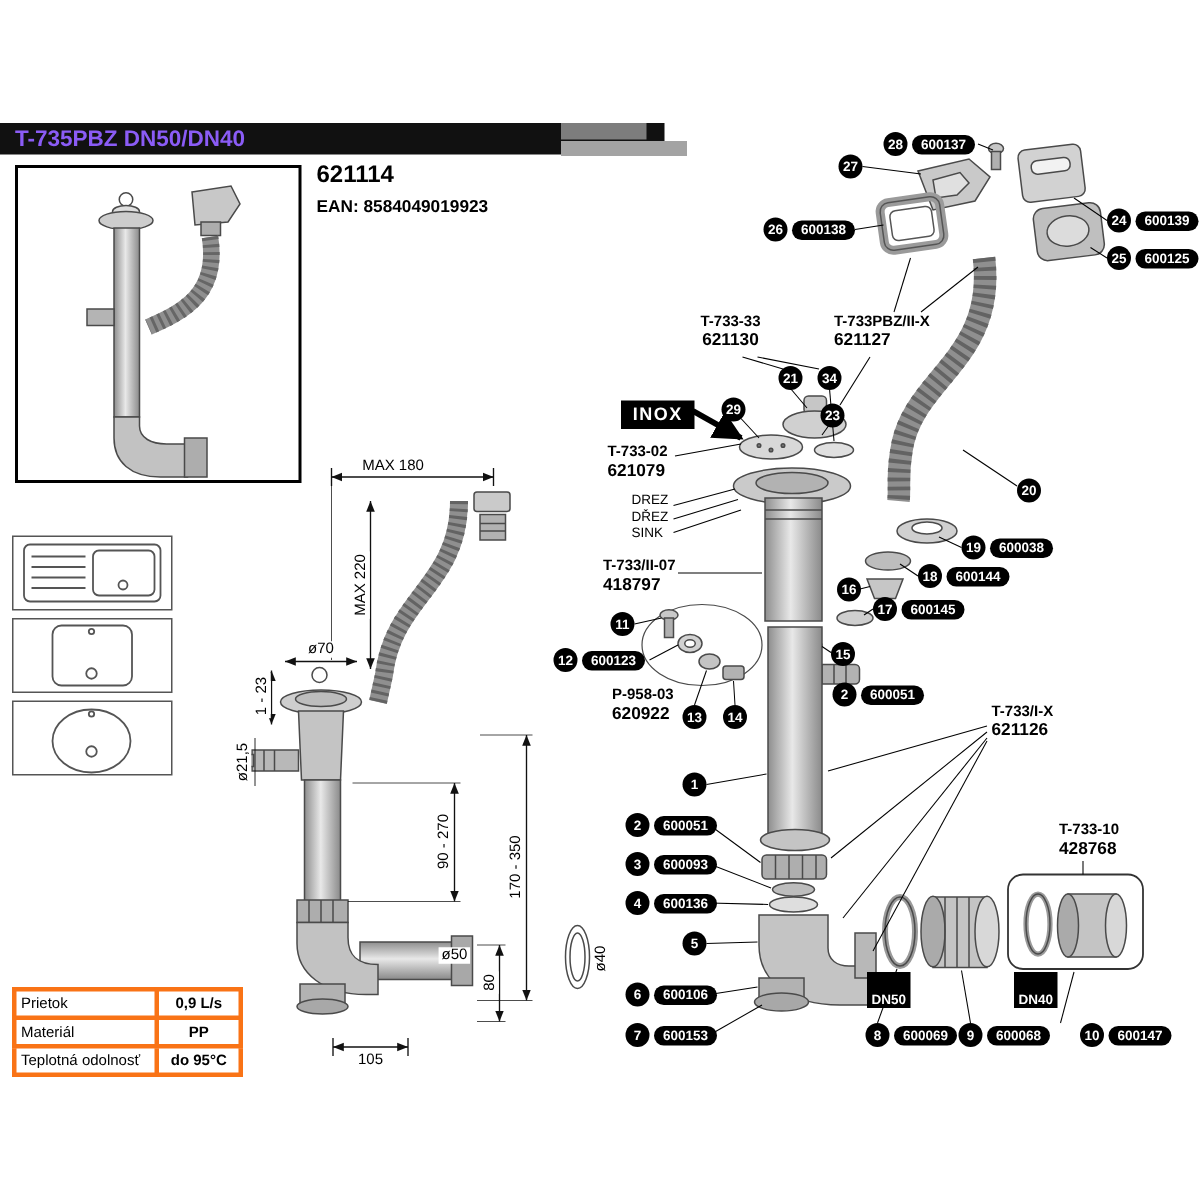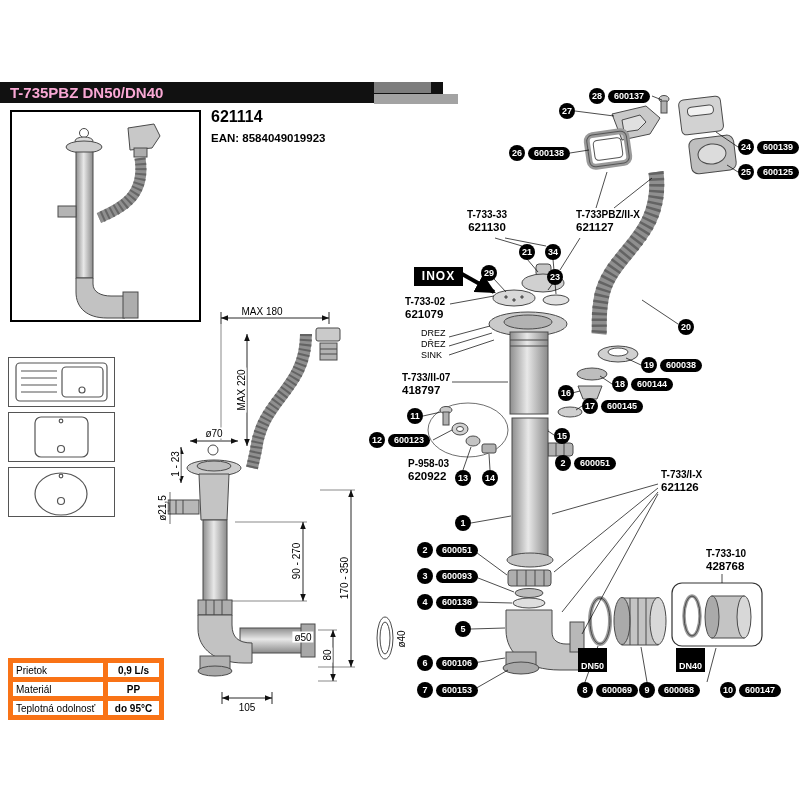--- a/index.html
+++ b/index.html
@@ -1,31 +1,31 @@
 <!DOCTYPE html>
 <html><head>
 <meta charset="utf-8">
 <style>
   html,body{margin:0;padding:0;background:#fff;}
   *{box-sizing:border-box;}
   .page{position:relative;width:800px;height:800px;background:#fff;overflow:hidden;
         font-family:"Liberation Sans",sans-serif;color:#000;}
   .art{position:absolute;left:0;top:0;}
   .header-bar{position:absolute;left:0;top:82px;width:443px;height:21px;background:#111;
-              color:#f9a8d4;font-weight:bold;font-size:15px;line-height:21px;padding-left:10px;}
+              color:#8b5cf6;font-weight:bold;font-size:15px;line-height:21px;padding-left:10px;}
   .gblock{position:absolute;}
   .g1{left:374px;top:82px;width:57px;height:11px;background:#7d7d7d;}
   .g2{left:374px;top:94px;width:84px;height:10px;background:#a3a3a3;}
   .code{position:absolute;left:211px;top:108px;font-size:16px;font-weight:bold;}
   .ean{position:absolute;left:211px;top:132px;font-size:11.5px;font-weight:bold;}
   .photo-box{position:absolute;left:10px;top:110px;width:191px;height:212px;border:2px solid #000;}
   .sink-box{position:absolute;left:8px;width:107px;height:50px;border:1.5px solid #555;}
   .sb1{top:357px;} .sb2{top:412px;} .sb3{top:467px;}
   .specs{position:absolute;left:8px;top:658px;border-collapse:collapse;font-size:10px;}
-  .specs td{border:5px solid #f97316;height:19px;padding:0 3px;}
+  .specs td{border:3px solid #f97316;height:19px;padding:0 3px;}
   .specs .sl{width:95px;}
   .specs .sv{width:56px;text-align:center;font-weight:bold;}
   .inox{position:absolute;left:414px;top:267px;width:49px;height:19px;background:#000;color:#fff;
         font-weight:bold;font-size:12px;line-height:19px;text-align:center;letter-spacing:1px;z-index:7;}
   #annotations{position:absolute;left:0;top:0;width:800px;height:800px;}
   .callout{position:absolute;display:flex;align-items:center;gap:3px;white-space:nowrap;z-index:6;}
   .callout .bubble{width:16px;height:16px;border-radius:50%;background:#000;color:#fff;
                    font-weight:bold;font-size:9px;line-height:16px;text-align:center;}
   .callout .pill{background:#000;color:#fff;font-weight:bold;font-size:9px;line-height:13px;
                  height:13px;padding:0 6px;border-radius:7px;}
@@ -413,21 +413,21 @@
         <div class="pill">600068</div>
       </div>
       <div class="callout" style="left: 720px; top: 682px;">
         <div class="bubble">10</div>
         <div class="pill">600147</div>
       </div>
       <div class="pglabel center" style="left: 487px; top: 209px;">
         <div class="pg1">T-733-33</div>
         <div class="pg2">621130</div>
       </div>
-      <div class="pglabel" style="left: 576px; top: 209px;">
+      <div class="pglabel" style="left: 556px; top: 209px;">
         <div class="pg1">T-733PBZ/II-X</div>
         <div class="pg2">621127</div>
       </div>
       <div class="pglabel" style="left: 405px; top: 296px;">
         <div class="pg1">T-733-02</div>
         <div class="pg2">621079</div>
       </div>
       <div class="pglabel" style="left: 402px; top: 372px;">
         <div class="pg1">T-733/II-07</div>
         <div class="pg2">418797</div>

